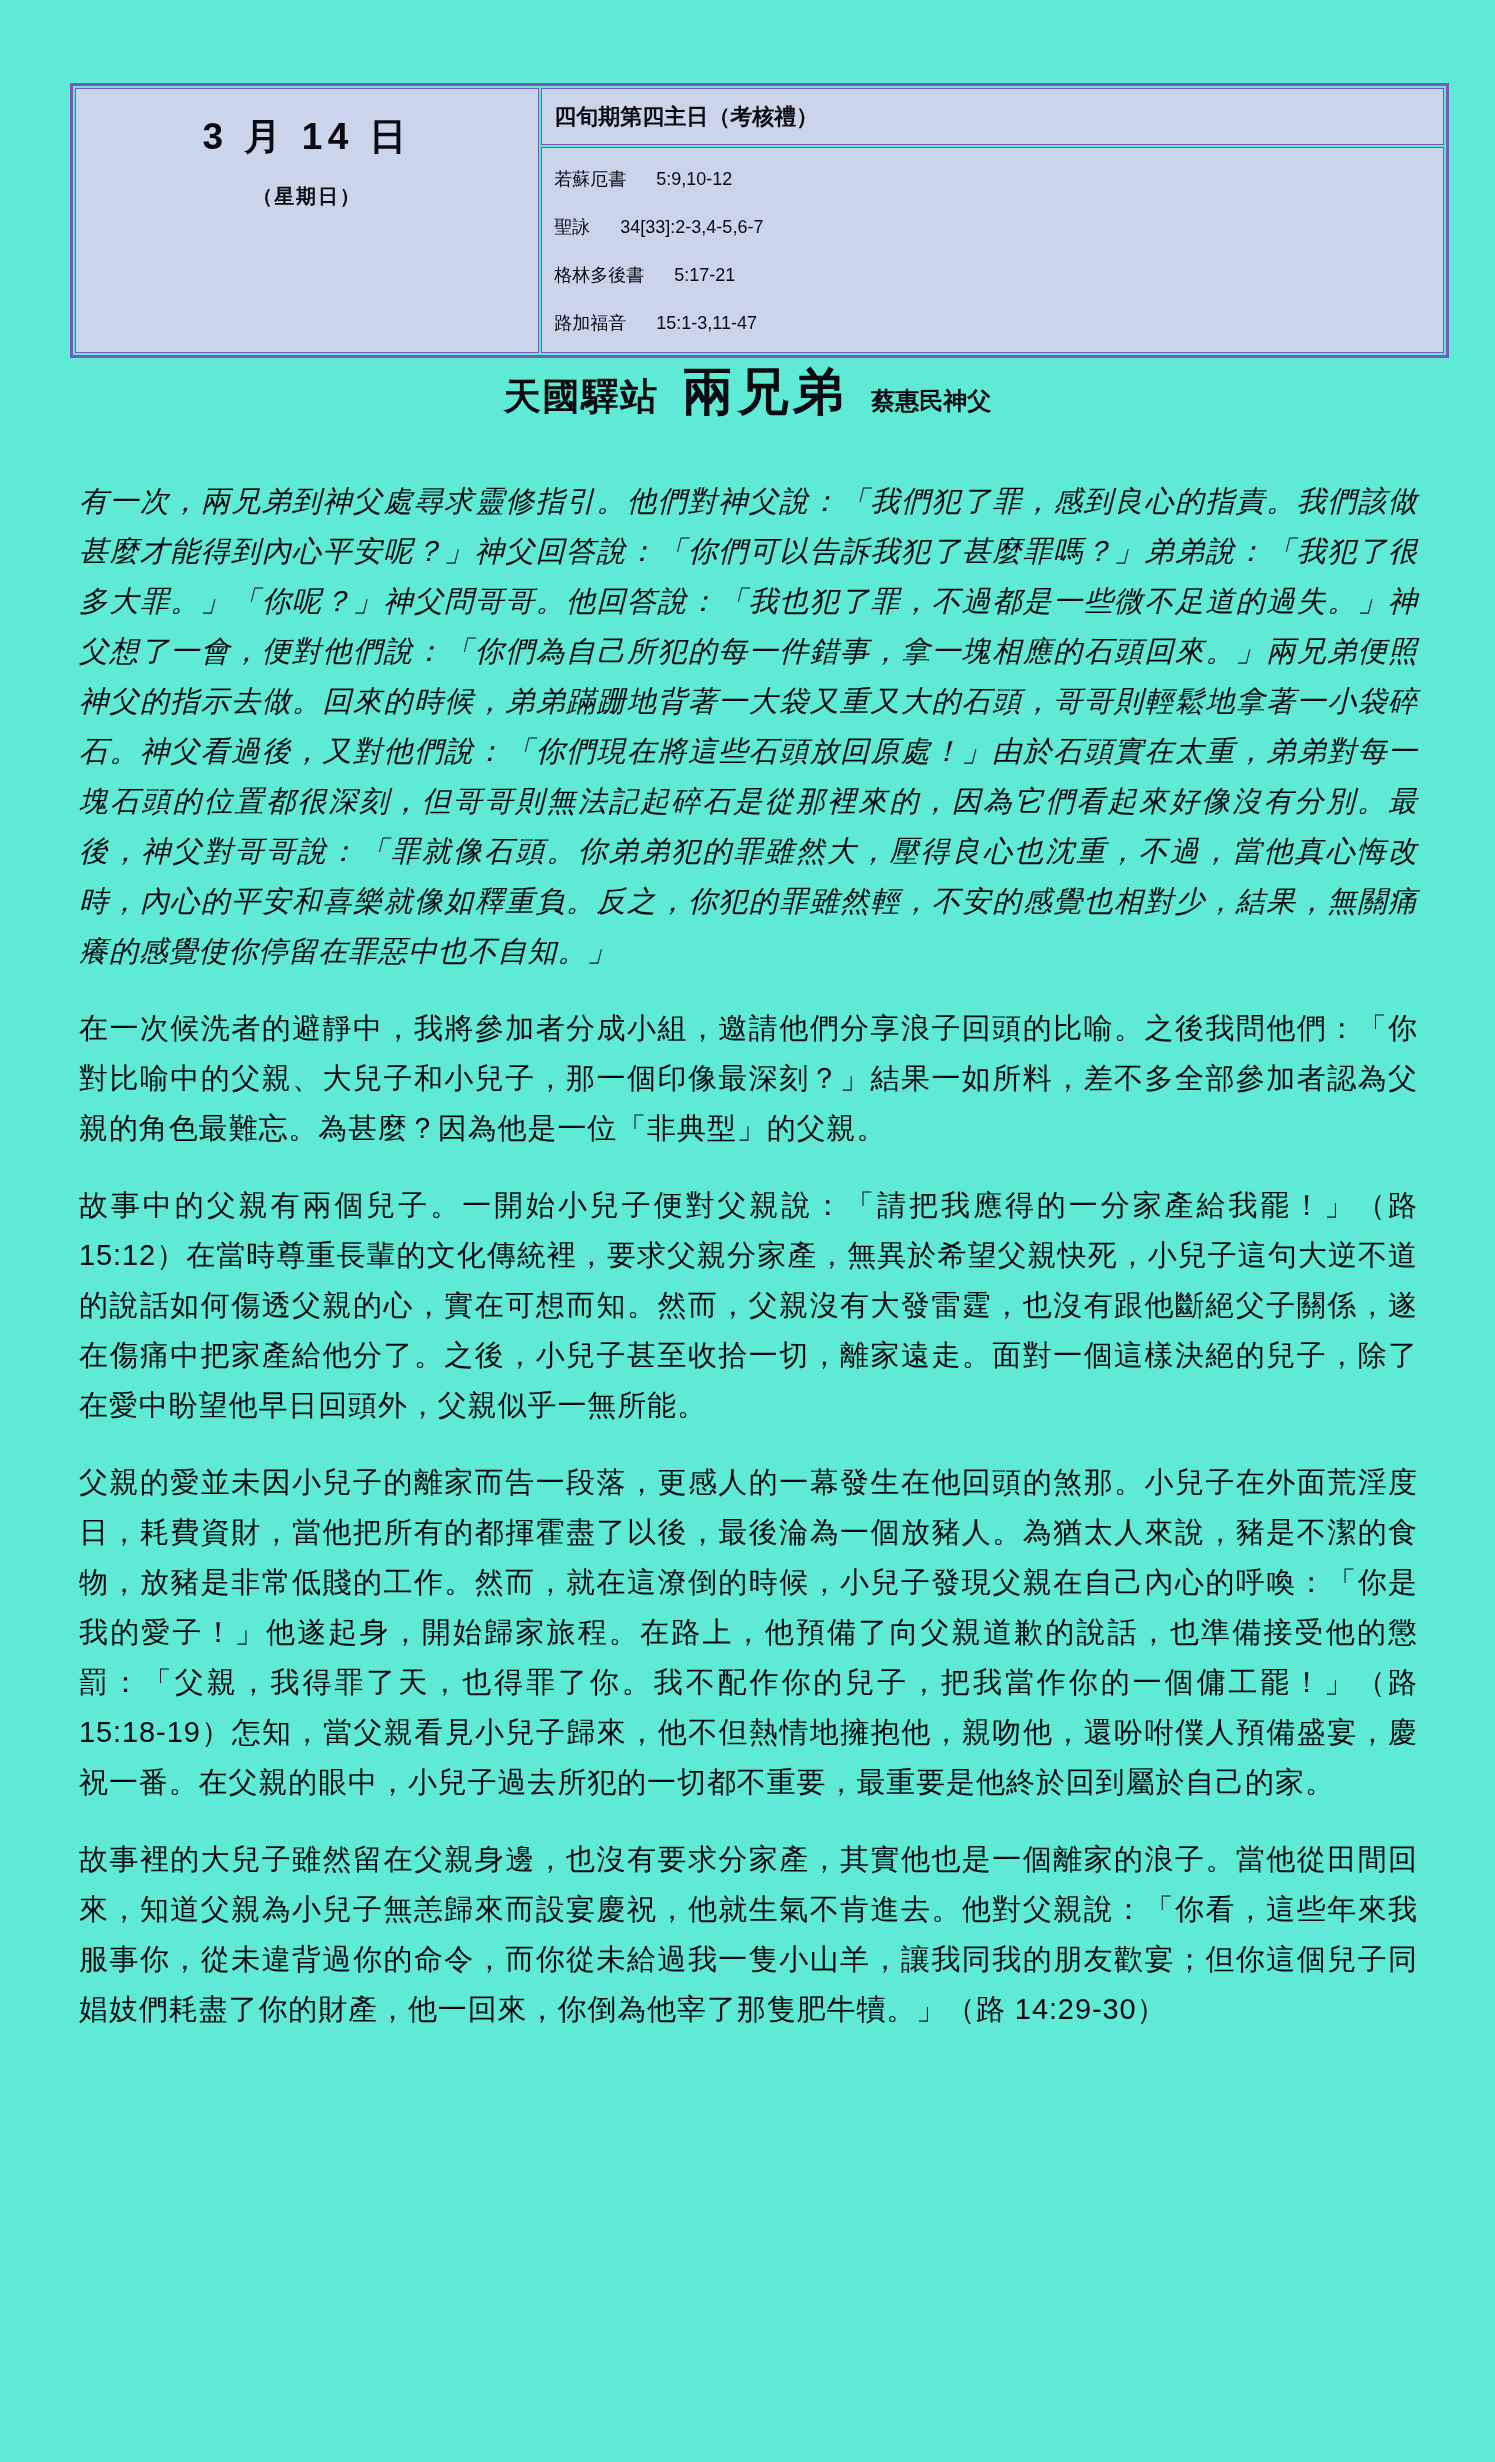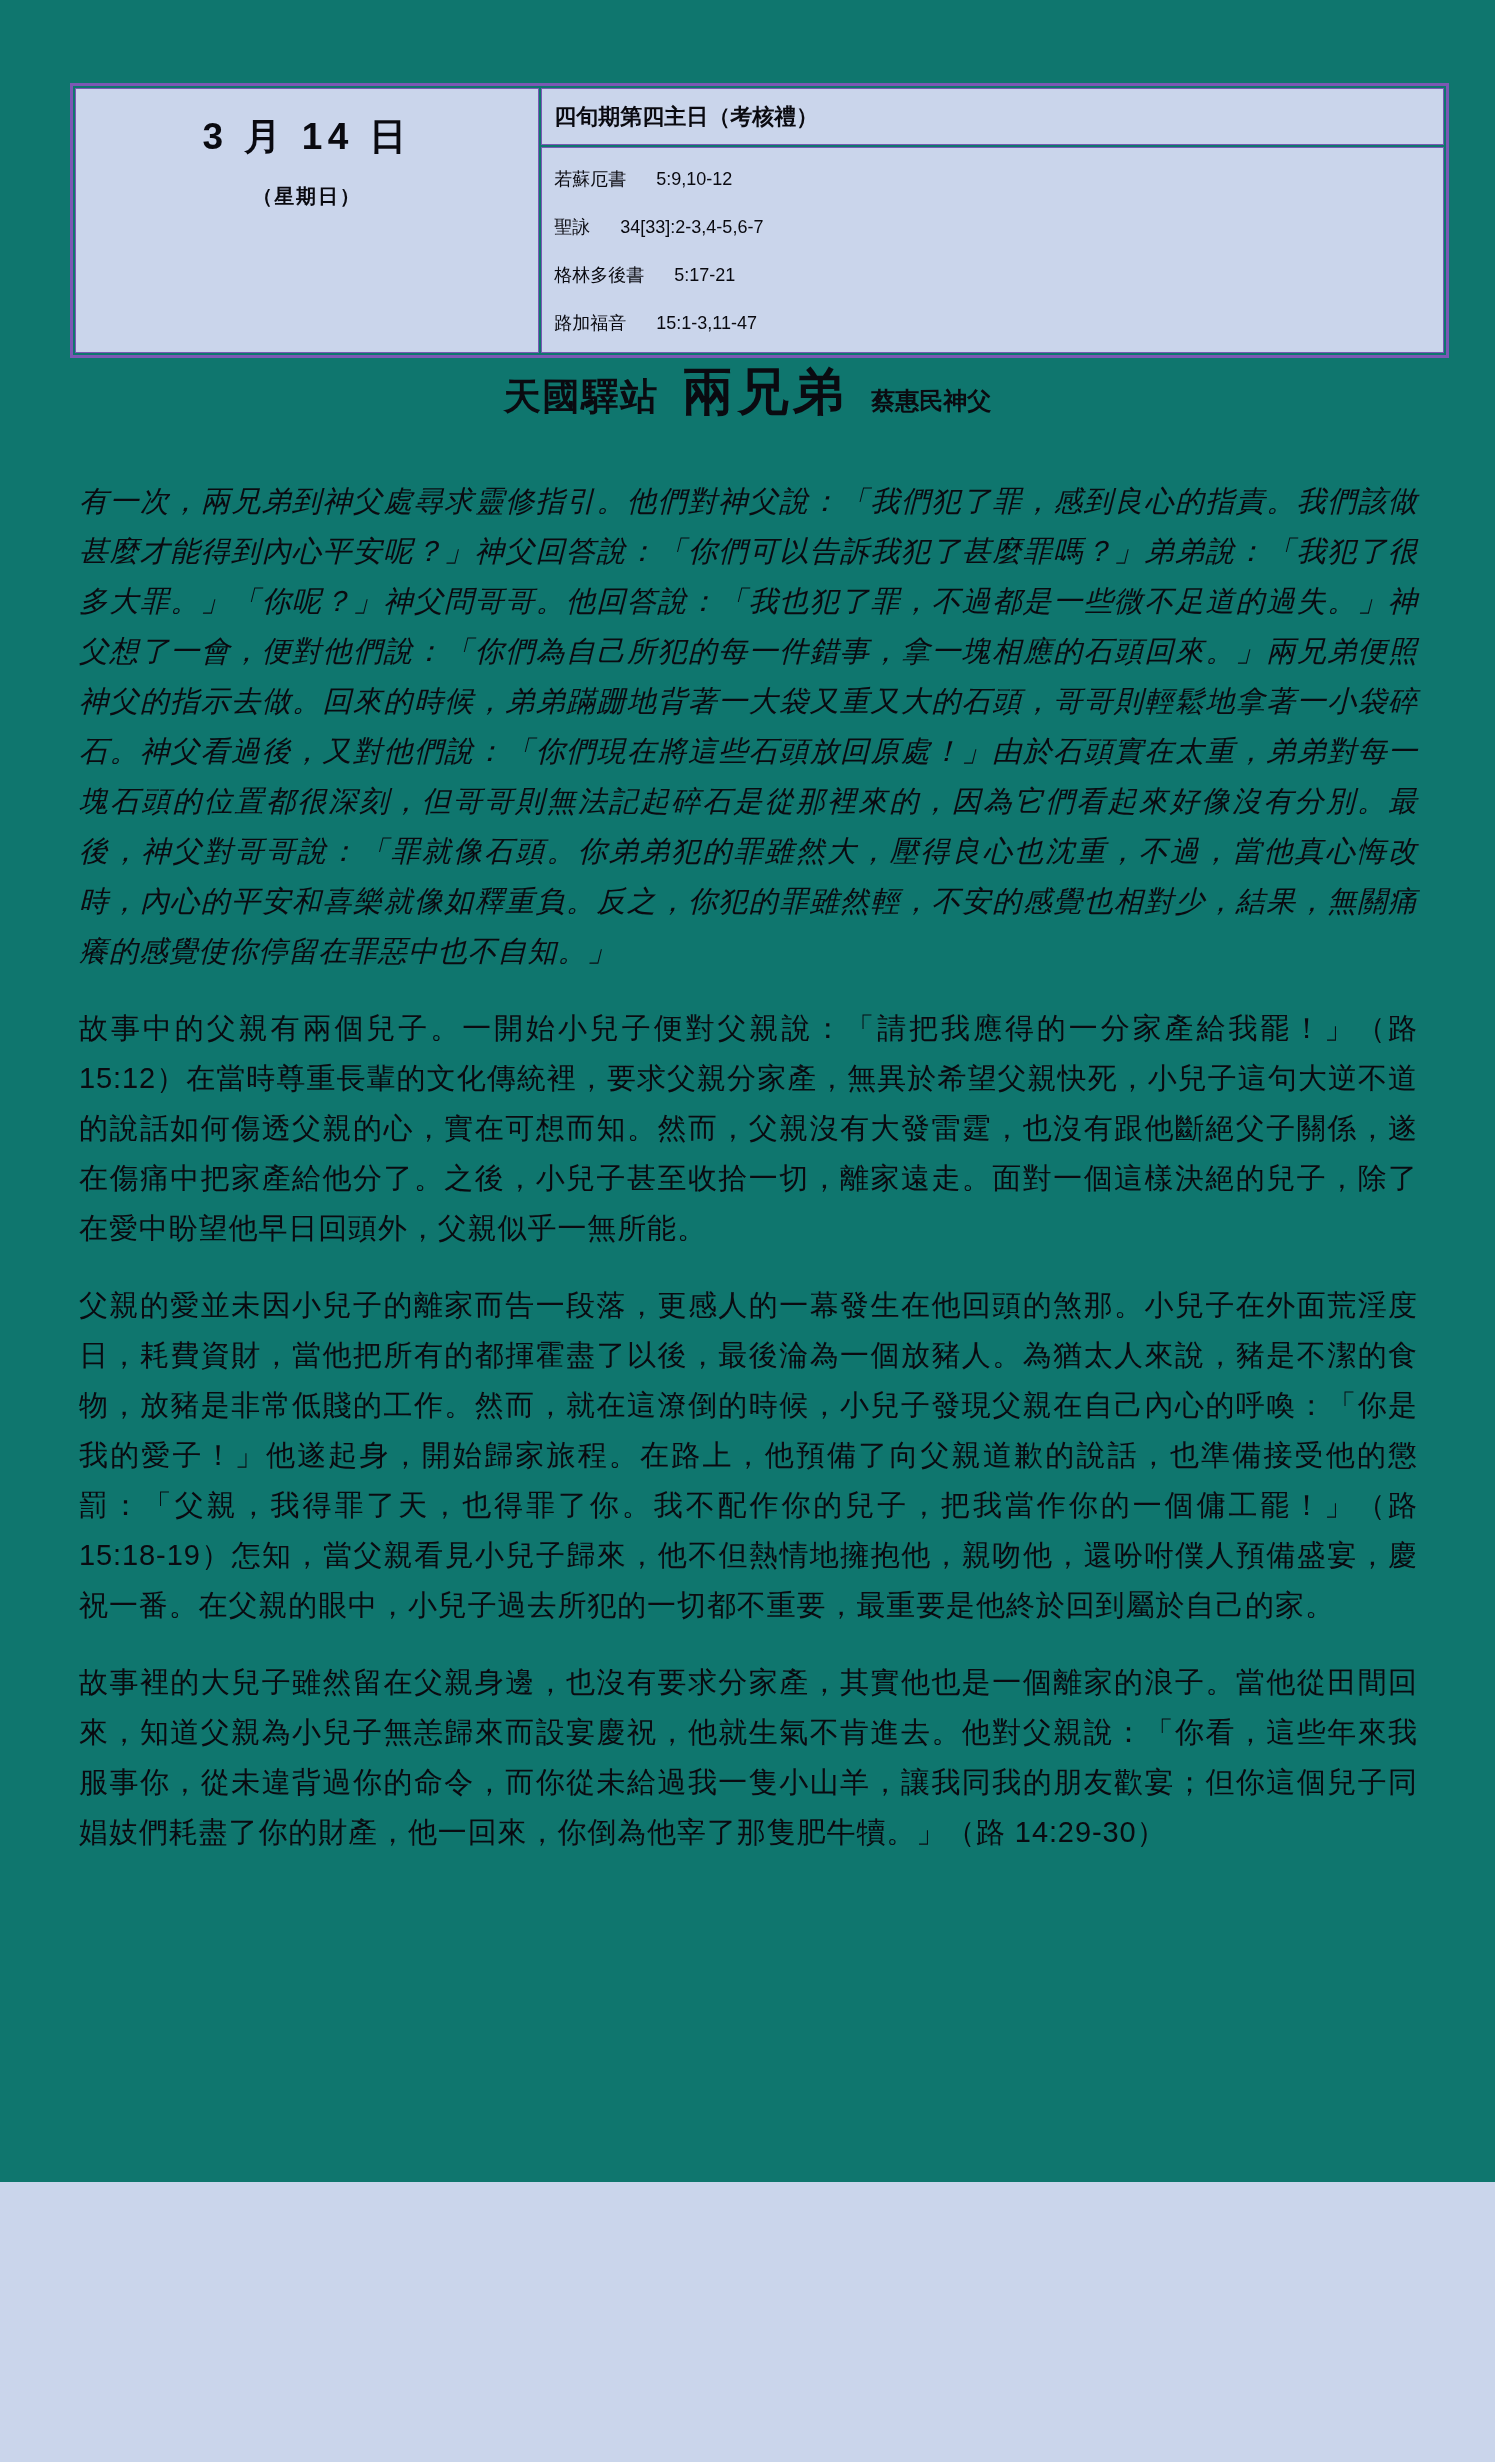--- a/index.html
+++ b/index.html
@@ -3,22 +3,22 @@
 <meta charset="utf-8">
 <style>
   html, body {
     margin: 0;
     padding: 0;
     background: #cad5eb;
   }
   .page {
     position: relative;
     width: 1495px;
-    height: 2182px;
-    background: #0f766e;
+    height: 2462px;
+    background: #5eead4;
     overflow: hidden;
     color: #0a0a10;
     font-family: "Liberation Sans", "DejaVu Sans", sans-serif;
   }
 
   
   .info-table {
     border-collapse: separate;
     border-spacing: 2.6px;
     border: 3.5px solid #7c58b4;
@@ -140,19 +140,20 @@
   </table>
 
   <div class="article-title">
     <span class="series-title">天國驛站</span>
     <span class="main-title">兩兄弟</span>
     <span class="author-name">蔡惠民神父</span>
   </div>
 
   <div class="body-text">
     <p class="para italic">有一次，兩兄弟到神父處尋求靈修指引。他們對神父說：「我們犯了罪，感到良心的指責。我們該做甚麼才能得到內心平安呢？」神父回答說：「你們可以告訴我犯了甚麼罪嗎？」弟弟說：「我犯了很多大罪。」「你呢？」神父問哥哥。他回答說：「我也犯了罪，不過都是一些微不足道的過失。」神父想了一會，便對他們說：「你們為自己所犯的每一件錯事，拿一塊相應的石頭回來。」兩兄弟便照神父的指示去做。回來的時候，弟弟蹣跚地背著一大袋又重又大的石頭，哥哥則輕鬆地拿著一小袋碎石。神父看過後，又對他們說：「你們現在將這些石頭放回原處！」由於石頭實在太重，弟弟對每一塊石頭的位置都很深刻，但哥哥則無法記起碎石是從那裡來的，因為它們看起來好像沒有分別。最後，神父對哥哥說：「罪就像石頭。你弟弟犯的罪雖然大，壓得良心也沈重，不過，當他真心悔改時，內心的平安和喜樂就像如釋重負。反之，你犯的罪雖然輕，不安的感覺也相對少，結果，無關痛癢的感覺使你停留在罪惡中也不自知。」</p>
+    <p class="para">在一次候洗者的避靜中，我將參加者分成小組，邀請他們分享浪子回頭的比喻。之後我問他們：「你對比喻中的父親、大兒子和小兒子，那一個印像最深刻？」結果一如所料，差不多全部參加者認為父親的角色最難忘。為甚麼？因為他是一位「非典型」的父親。</p>
     <p class="para">故事中的父親有兩個兒子。一開始小兒子便對父親說：「請把我應得的一分家產給我罷！」（路 15:12）在當時尊重長輩的文化傳統裡，要求父親分家產，無異於希望父親快死，小兒子這句大逆不道的說話如何傷透父親的心，實在可想而知。然而，父親沒有大發雷霆，也沒有跟他斷絕父子關係，遂在傷痛中把家產給他分了。之後，小兒子甚至收拾一切，離家遠走。面對一個這樣決絕的兒子，除了在愛中盼望他早日回頭外，父親似乎一無所能。</p>
     <p class="para">父親的愛並未因小兒子的離家而告一段落，更感人的一幕發生在他回頭的煞那。小兒子在外面荒淫度日，耗費資財，當他把所有的都揮霍盡了以後，最後淪為一個放豬人。為猶太人來說，豬是不潔的食物，放豬是非常低賤的工作。然而，就在這潦倒的時候，小兒子發現父親在自己內心的呼喚：「你是我的愛子！」他遂起身，開始歸家旅程。在路上，他預備了向父親道歉的說話，也準備接受他的懲罰：「父親，我得罪了天，也得罪了你。我不配作你的兒子，把我當作你的一個傭工罷！」（路 15:18-19）怎知，當父親看見小兒子歸來，他不但熱情地擁抱他，親吻他，還吩咐僕人預備盛宴，慶祝一番。在父親的眼中，小兒子過去所犯的一切都不重要，最重要是他終於回到屬於自己的家。</p>
     <p class="para">故事裡的大兒子雖然留在父親身邊，也沒有要求分家產，其實他也是一個離家的浪子。當他從田間回來，知道父親為小兒子無恙歸來而設宴慶祝，他就生氣不肯進去。他對父親說：「你看，這些年來我服事你，從未違背過你的命令，而你從未給過我一隻小山羊，讓我同我的朋友歡宴；但你這個兒子同娼妓們耗盡了你的財產，他一回來，你倒為他宰了那隻肥牛犢。」（路 14:29-30）</p>
   </div>
 
 </div>
 
 
 </body></html>

